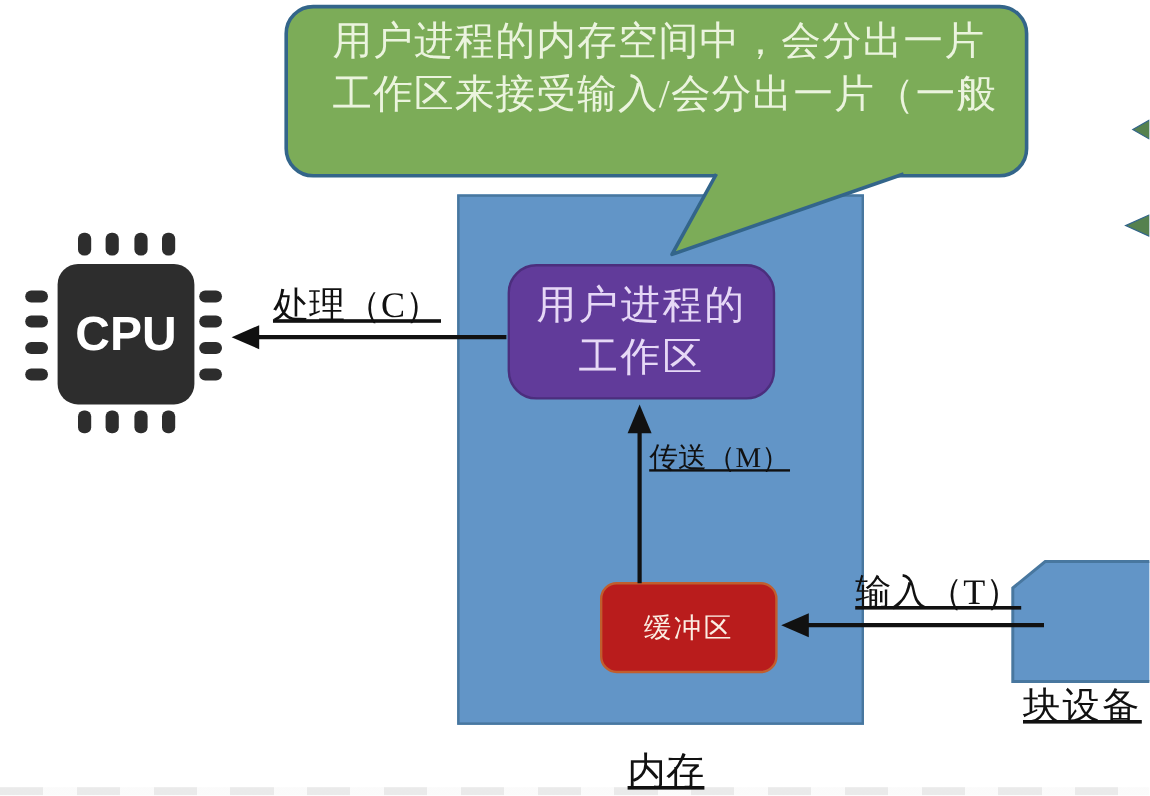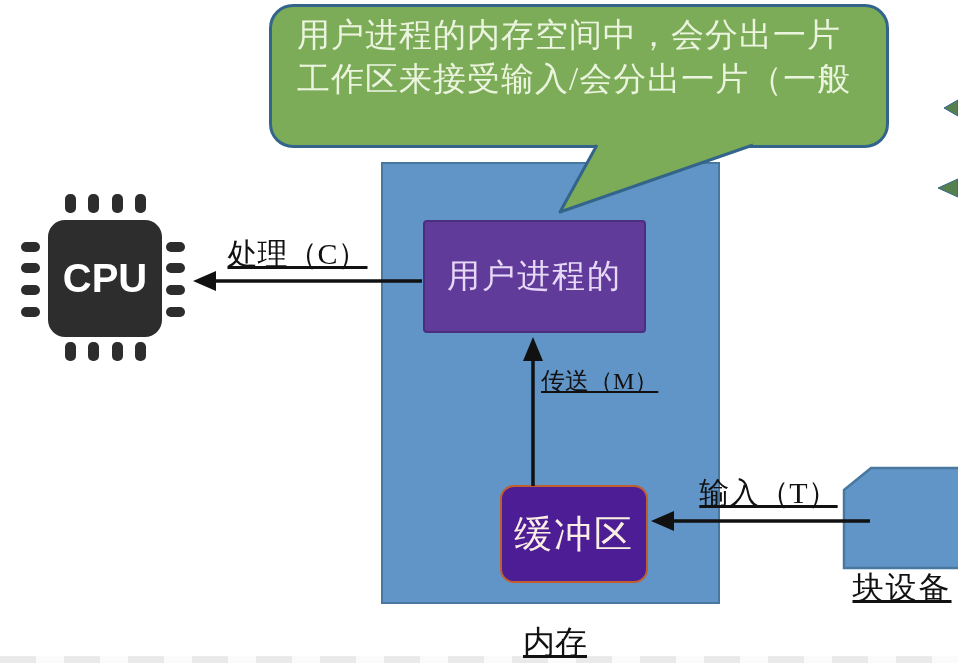--- a/index.html
+++ b/index.html
@@ -4,70 +4,71 @@
 <style>
   html,body{margin:0;padding:0;background:#fff;}
   .screen{
     position:relative;width:958px;height:663px;overflow:hidden;background:#ffffff;
     font-family:"Liberation Serif","DejaVu Serif",serif;color:#111;
   }
   
   .bubble{
     position:absolute;left:237px;top:4px;width:620px;height:144px;box-sizing:border-box;
     background:#7CAC58;border:3px solid #33658A;border-radius:24px;
-    padding:6px 0 0 25px;color:#EBF4DE;font-size:33px;line-height:44px;letter-spacing:1px;
-    z-index:3;white-space:nowrap;margin-left:32px;
+    padding:6px 0 0 37px;color:#EBF4DE;font-size:33px;line-height:44px;letter-spacing:1px;
+    z-index:3;white-space:nowrap;
   }
   
   .memory-box{
     position:absolute;left:381px;top:162px;width:339px;height:442px;box-sizing:border-box;
     background:#6295C7;border:2px solid #48779F;z-index:1;
   }
   .workspace-box{
     position:absolute;left:423px;top:220px;width:223px;height:113px;box-sizing:border-box;
-    background:#613B9A;border:2px solid #4B2E7D;border-radius:4px;z-index:2;
+    background:#613B9A;border:2px solid #4B2E7D;border-radius:24px;z-index:2;
     display:flex;flex-direction:column;align-items:center;justify-content:center;
     color:#E6D8F6;font-size:33px;line-height:43px;letter-spacing:2px;
   }
   .buffer-box{
-    position:absolute;left:500px;top:485px;width:148px;height:98px;box-sizing:border-box;
-    background:#4c1d95;border:2px solid #C05E2E;border-radius:14px;z-index:2;
+    position:absolute;left:500px;top:485px;width:148px;height:76px;box-sizing:border-box;
+    background:#b91c1c;border:2px solid #C05E2E;border-radius:14px;z-index:2;
     display:flex;align-items:center;justify-content:center;
-    color:#FBEEE3;font-size:38px;letter-spacing:2px;
+    color:#FBEEE3;font-size:23px;letter-spacing:2px;
   }
   
   .cpu{position:absolute;left:18px;top:188px;width:170px;height:175px;z-index:2;}
   
   .block-device{position:absolute;left:841px;top:464px;width:130px;height:106px;z-index:1;}
   
   .overlay{position:absolute;left:0;top:0;width:958px;height:663px;z-index:4;pointer-events:none;}
   
   .lbl{position:absolute;z-index:5;color:#111;white-space:nowrap;text-decoration:underline;}
   .lbl-process {left:205px;top:234px;width:185px;text-align:center;font-size:30px;}
   .lbl-transfer{left:541px;top:365px;font-size:24px;}
-  .lbl-input   {left:686px;top:473px;width:165px;text-align:center;font-size:30px;}
+  .lbl-input   {left:686px;top:473px;width:165px;text-align:right;font-size:30px;}
   .lbl-memory  {left:495px;top:621px;width:120px;text-align:center;font-size:32px;}
   .lbl-device  {left:843px;top:567px;width:118px;text-align:center;font-size:31px;letter-spacing:2px;}
   
   .bottom-strip{
     position:absolute;left:0;top:656px;width:958px;height:7px;z-index:0;opacity:.55;
     background:repeating-linear-gradient(90deg,#d9d9d9 0 36px,#f7f7f7 36px 64px);
   }
 </style>
 </head>
 <body>
 
 <div class="screen">
 
   <div class="bottom-strip"></div>
 
   <div class="memory-box"></div>
 
   <div class="workspace-box">
     <div>用户进程的</div>
+    <div>工作区</div>
   </div>
 
   <div class="buffer-box">
     <span>缓冲区</span>
   </div>
 
   <div class="bubble">
     <div>用户进程的内存空间中，会分出一片</div>
     <div>工作区来接受输入/会分出一片（一般</div>
   </div>

